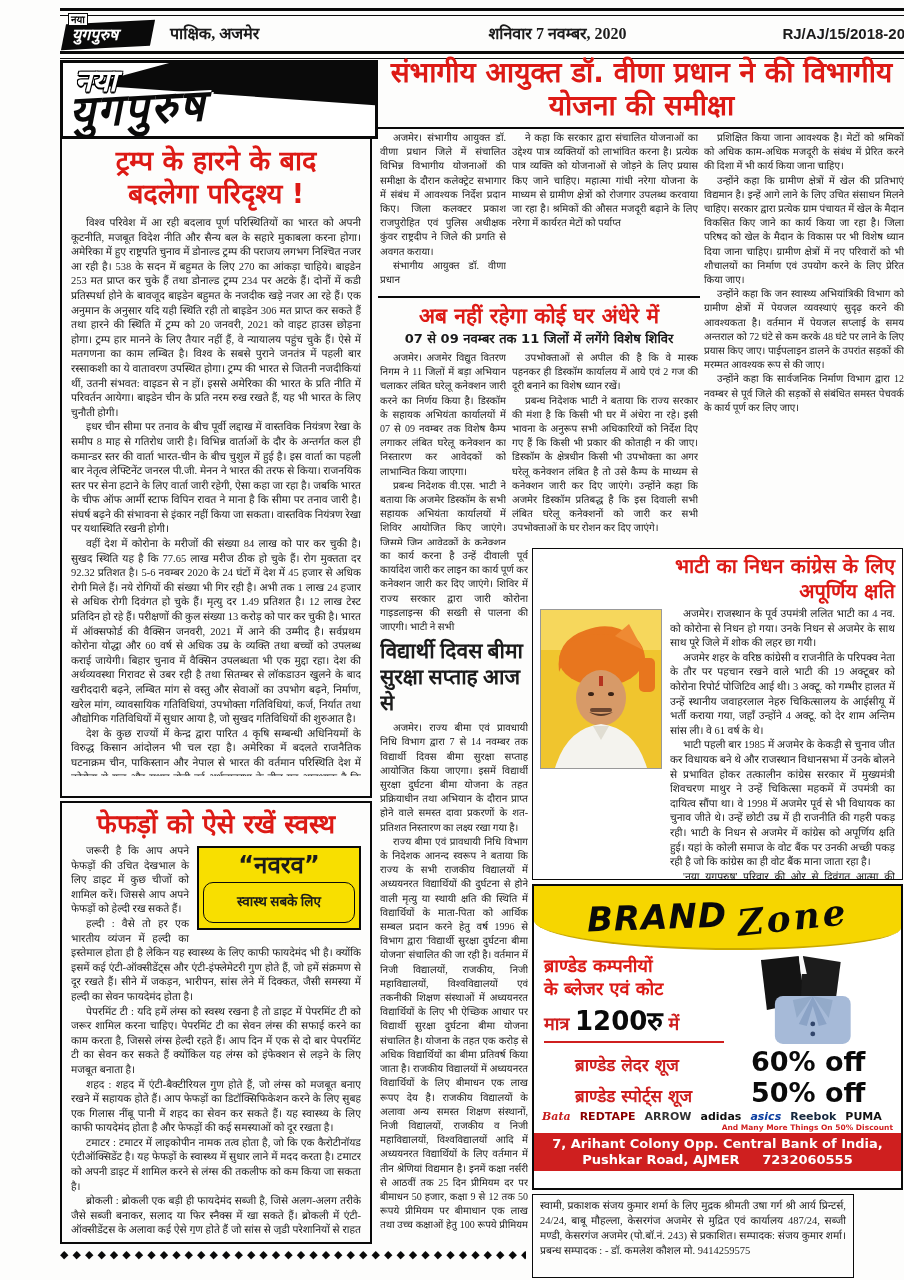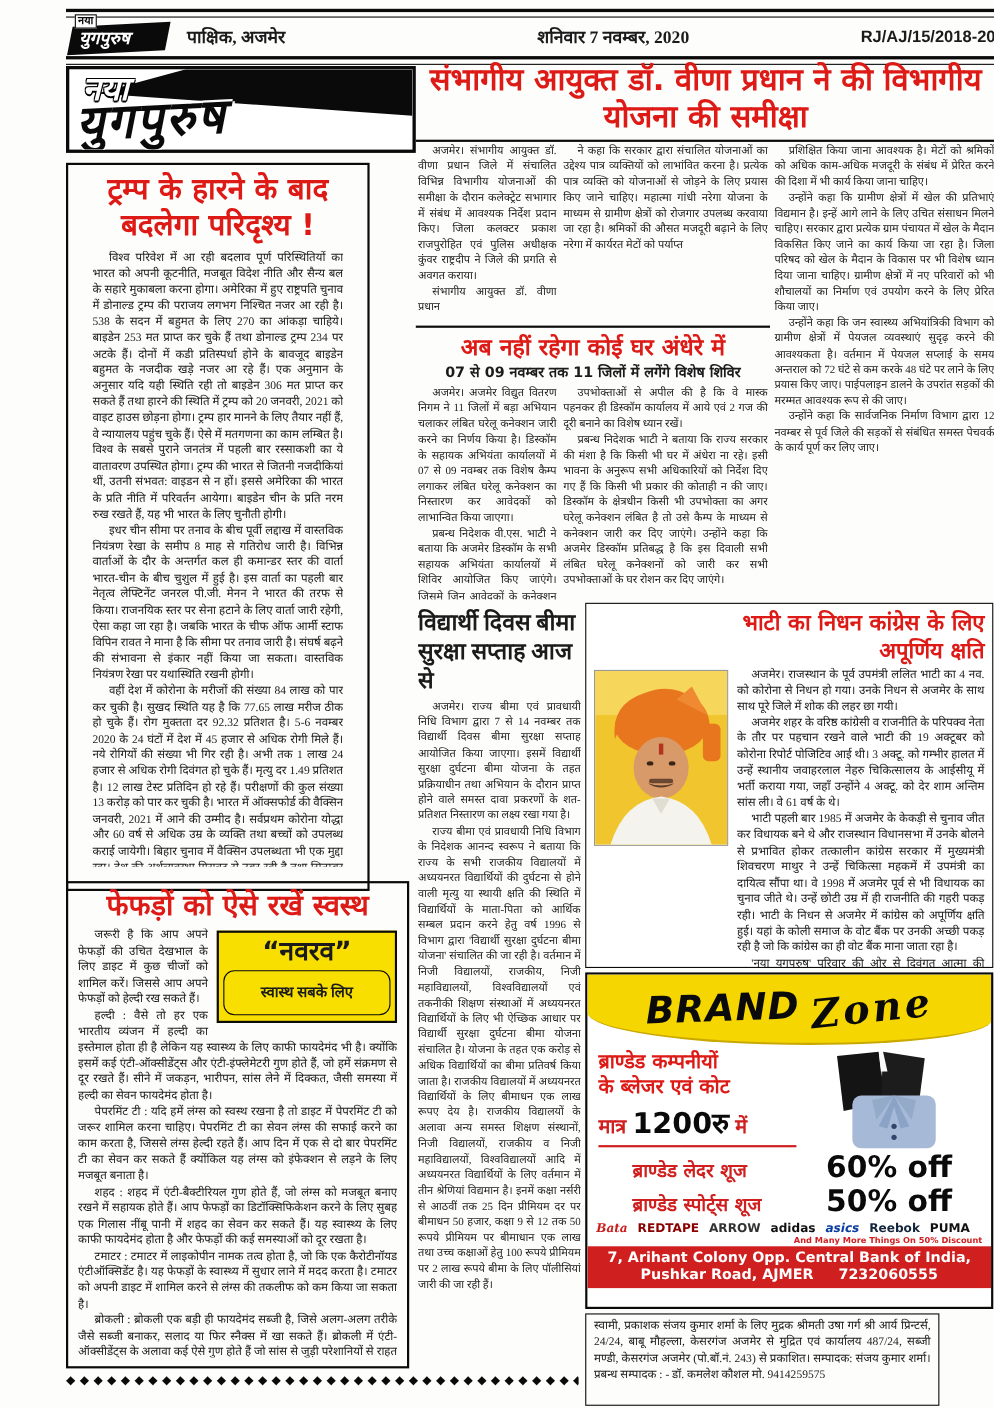--- a/index.html
+++ b/index.html
@@ -39,21 +39,21 @@
   #power-headline{left:378px;top:296px;width:322px;border-top:2px solid #0a0a0a;padding-top:3px;
                   font-family:"DejaVu Sans",sans-serif;font-size:21px;font-weight:900;text-align:center;}
   #power-subhead{left:378px;top:329px;width:322px;font-family:"DejaVu Sans",sans-serif;font-size:13px;font-weight:bold;text-align:center;}
   
   .student-head{font-size:21px;line-height:26px;font-weight:600;margin:4px 0 5px 0;text-align:left;}
   
   #bhati-box{left:532px;top:548px;width:371px;height:332px;border:1.5px solid #0a0a0a;background:#fff;padding:3px 7px;box-sizing:border-box;overflow:hidden;}
   .bhati-head{font-family:"DejaVu Sans",sans-serif;font-size:20px;line-height:24px;font-weight:900;text-align:right;margin:2px 0 4px 0;}
   .bhati-photo{float:left;width:120px;height:158px;margin:2px 8px 2px 0;border:1px solid #999;}
   
-  #trump-box{left:60px;top:148px;width:276px;height:662px;border:2px solid #0a0a0a;padding:4px 22px;box-sizing:border-box;overflow:hidden;}
+  #trump-box{left:60px;top:136px;width:312px;height:662px;border:2px solid #0a0a0a;padding:4px 9px;box-sizing:border-box;overflow:hidden;}
   .trump-head{font-family:"DejaVu Sans",sans-serif;font-size:27px;line-height:33px;font-weight:900;text-align:center;margin:2px 0 6px 0;}
   #lungs-box{left:60px;top:801px;width:312px;height:443px;border:2px solid #0a0a0a;padding:4px 9px;box-sizing:border-box;overflow:hidden;}
   .lungs-head{font-family:"DejaVu Sans",sans-serif;font-size:26px;line-height:30px;font-weight:900;text-align:center;margin:2px 0 5px 0;}
   .badge{float:right;width:152px;margin:2px 0 4px 8px;background:var(--badge-yellow,#f8df00);border:2.5px solid #0a0a0a;text-align:center;padding:3px 4px 5px 4px;}
   .badge-title{font-family:"DejaVu Sans",sans-serif;font-size:24px;font-weight:900;line-height:28px;}
   .badge-sub{font-size:13.5px;font-weight:bold;border:1.5px solid #0a0a0a;border-radius:10px;margin-top:3px;padding:12px 2px;}
   
   #ad-box{left:532px;top:884px;width:371px;height:306px;border:2px solid #0a0a0a;background:#fff;box-sizing:border-box;overflow:hidden;}
   .ad-banner{background:var(--ad-yellow,#f6d600);height:62px;border-radius:0 0 45% 55%/0 0 22px 30px;
              display:flex;align-items:center;justify-content:center;gap:10px;border-bottom:2px solid #c9a900;}
@@ -121,20 +121,21 @@
   <div class="abs sbody" style="left:380px;top:351px;width:126px;height:194px;">
       <p>अजमेर। अजमेर विद्युत वितरण निगम ने 11 जिलों में बड़ा अभियान चलाकर लंबित घरेलू कनेक्शन जारी करने का निर्णय किया है। डिस्कॉम के सहायक अभियंता कार्यालयों में 07 से 09 नवम्बर तक विशेष कैम्प लगाकर लंबित घरेलू कनेक्शन का निस्तारण कर आवेदकों को लाभान्वित किया जाएगा।</p>
       <p>प्रबन्ध निदेशक वी.एस. भाटी ने बताया कि अजमेर डिस्कॉम के सभी सहायक अभियंता कार्यालयों में शिविर आयोजित किए जाएंगे। जिसमे जिन आवेदकों के कनेक्शन सर्विस लाइन से ही होने है, उन्हें उसी दिन कैम्प के माध्यम से कनेक्शन निगम नियमानुसार कार्यवाही कर जारी कर दिए जाएंगे एवं जिन आवेदको के लाइन वर्क</p>
     </div>
   <div class="abs sbody" style="left:512px;top:351px;width:186px;height:194px;">
       <p>उपभोक्ताओं से अपील की है कि वे मास्क पहनकर ही डिस्कॉम कार्यालय में आये एवं 2 गज की दूरी बनाने का विशेष ध्यान रखें।</p>
       <p>प्रबन्ध निदेशक भाटी ने बताया कि राज्य सरकार की मंशा है कि किसी भी घर में अंधेरा ना रहे। इसी भावना के अनुरूप सभी अधिकारियों को निर्देश दिए गए हैं कि किसी भी प्रकार की कोताही न की जाए। डिस्कॉम के क्षेत्रधीन किसी भी उपभोक्ता का अगर घरेलू कनेक्शन लंबित है तो उसे कैम्प के माध्यम से कनेक्शन जारी कर दिए जाएंगे। उन्होंने कहा कि अजमेर डिस्कॉम प्रतिबद्ध है कि इस दिवाली सभी लंबित घरेलू कनेक्शनों को जारी कर सभी उपभोक्ताओं के घर रोशन कर दिए जाएंगे।</p>
     </div>
 
   <div class="abs" style="left:380px;top:549px;width:148px;height:684px;overflow:hidden;">
+    <div class="sbody noindent">का कार्य करना है उन्हें दीवाली पूर्व कार्यादेश जारी कर लाइन का कार्य पूर्ण कर कनेक्शन जारी कर दिए जाएंगे। शिविर में राज्य सरकार द्वारा जारी कोरोना गाइडलाइन्स की सख्ती से पालना की जाएगी। भाटी ने सभी</div>
     <div class="student-head">विद्यार्थी दिवस बीमा</div>
     <div class="student-head" style="margin-top:-5px;">सुरक्षा सप्ताह आज से</div>
     <div class="sbody">
         <p>अजमेर। राज्य बीमा एवं प्रावधायी निधि विभाग द्वारा 7 से 14 नवम्बर तक विद्यार्थी दिवस बीमा सुरक्षा सप्ताह आयोजित किया जाएगा। इसमें विद्यार्थी सुरक्षा दुर्घटना बीमा योजना के तहत प्रक्रियाधीन तथा अभियान के दौरान प्राप्त होने वाले समस्त दावा प्रकरणों के शत-प्रतिशत निस्तारण का लक्ष्य रखा गया है।</p>
         <p>राज्य बीमा एवं प्रावधायी निधि विभाग के निदेशक आनन्द स्वरूप ने बताया कि राज्य के सभी राजकीय विद्यालयों में अध्ययनरत विद्यार्थियों की दुर्घटना से होने वाली मृत्यु या स्थायी क्षति की स्थिति में विद्यार्थियों के माता-पिता को आर्थिक सम्बल प्रदान करने हेतु वर्ष 1996 से विभाग द्वारा 'विद्यार्थी सुरक्षा दुर्घटना बीमा योजना' संचालित की जा रही है। वर्तमान में निजी विद्यालयों, राजकीय, निजी महाविद्यालयों, विश्वविद्यालयों एवं तकनीकी शिक्षण संस्थाओं में अध्ययनरत विद्यार्थियों के लिए भी ऐच्छिक आधार पर विद्यार्थी सुरक्षा दुर्घटना बीमा योजना संचालित है। योजना के तहत एक करोड़ से अधिक विद्यार्थियों का बीमा प्रतिवर्ष किया जाता है। राजकीय विद्यालयों में अध्ययनरत विद्यार्थियों के लिए बीमाधन एक लाख रूपए देय है। राजकीय विद्यालयों के अलावा अन्य समस्त शिक्षण संस्थानों, निजी विद्यालयों, राजकीय व निजी महाविद्यालयों, विश्वविद्यालयों आदि में अध्ययनरत विद्यार्थियों के लिए वर्तमान में तीन श्रेणियां विद्यमान है। इनमें कक्षा नर्सरी से आठवीं तक 25 दिन प्रीमियम दर पर बीमाधन 50 हजार, कक्षा 9 से 12 तक 50 रूपये प्रीमियम पर बीमाधान एक लाख तथा उच्च कक्षाओं हेतु 100 रूपये प्रीमियम पर 2 लाख रूपये बीमा के लिए पॉलीसियां जारी की जा रही हैं।</p>
       </div>
   </div>
 
   <div class="abs" id="bhati-box">
     <div class="bhati-head red">भाटी का निधन कांग्रेस के लिए</div>

